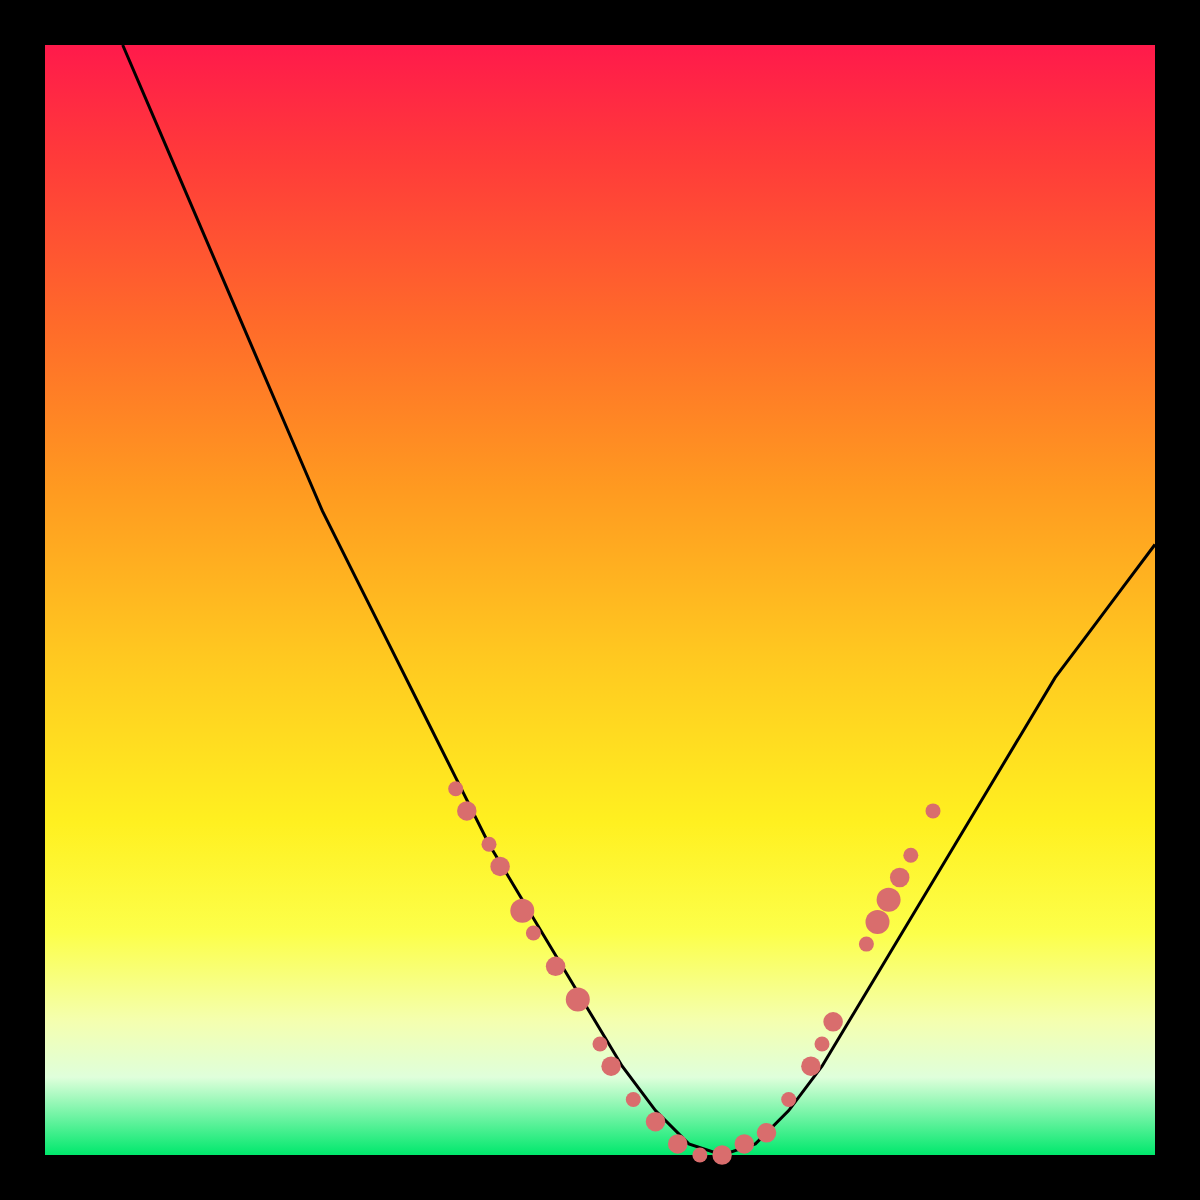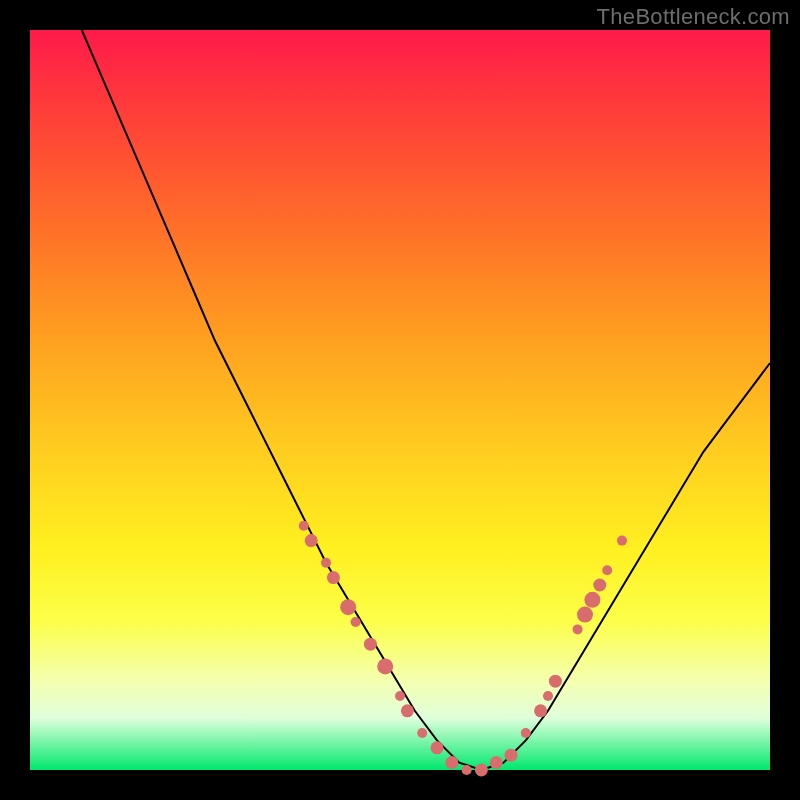--- a/index.html
+++ b/index.html
@@ -53,21 +53,20 @@
     font-size: 22px;
     font-weight: 500;
     letter-spacing: 0.3px;
     user-select: none;
   }
 </style>
 </head>
 <body>
 
 <div class="frame">
-  <div class="watermark">TheBottleneck.com</div>
   <div class="plot">
     <svg id="chart-svg" viewBox="0 0 740 740">
         <path d="M51.8 0.0 L74.0 51.8 L96.2 103.6 L118.4 155.4 L140.6 207.2 L162.8 259.0 L185.0 310.8 L207.2 355.2 L229.4 399.6 L251.6 444.0 L273.8 488.4 L296.0 532.8 L318.2 569.8 L340.4 606.8 L362.6 643.8 L384.8 680.8 L407.0 710.4 L429.2 732.6 L451.4 740.0 L473.6 732.6 L495.8 710.4 L518.0 680.8 L540.2 643.8 L562.4 606.8 L584.6 569.8 L606.8 532.8 L629.0 495.8 L651.2 458.8 L673.4 421.8 L695.6 392.2 L717.8 362.6 L740.0 333.0" fill="none" stroke="#000000" stroke-width="2"></path>
         <circle cx="273.8" cy="495.8" r="5.0" fill="#d96d6d"></circle>
         <circle cx="281.2" cy="510.6" r="6.5" fill="#d96d6d"></circle>
         <circle cx="296.0" cy="532.8" r="5.0" fill="#d96d6d"></circle>
         <circle cx="303.4" cy="547.6" r="6.5" fill="#d96d6d"></circle>
         <circle cx="318.2" cy="577.2" r="8.0" fill="#d96d6d"></circle>
         <circle cx="325.6" cy="592.0" r="5.0" fill="#d96d6d"></circle>
         <circle cx="340.4" cy="614.2" r="6.5" fill="#d96d6d"></circle>

